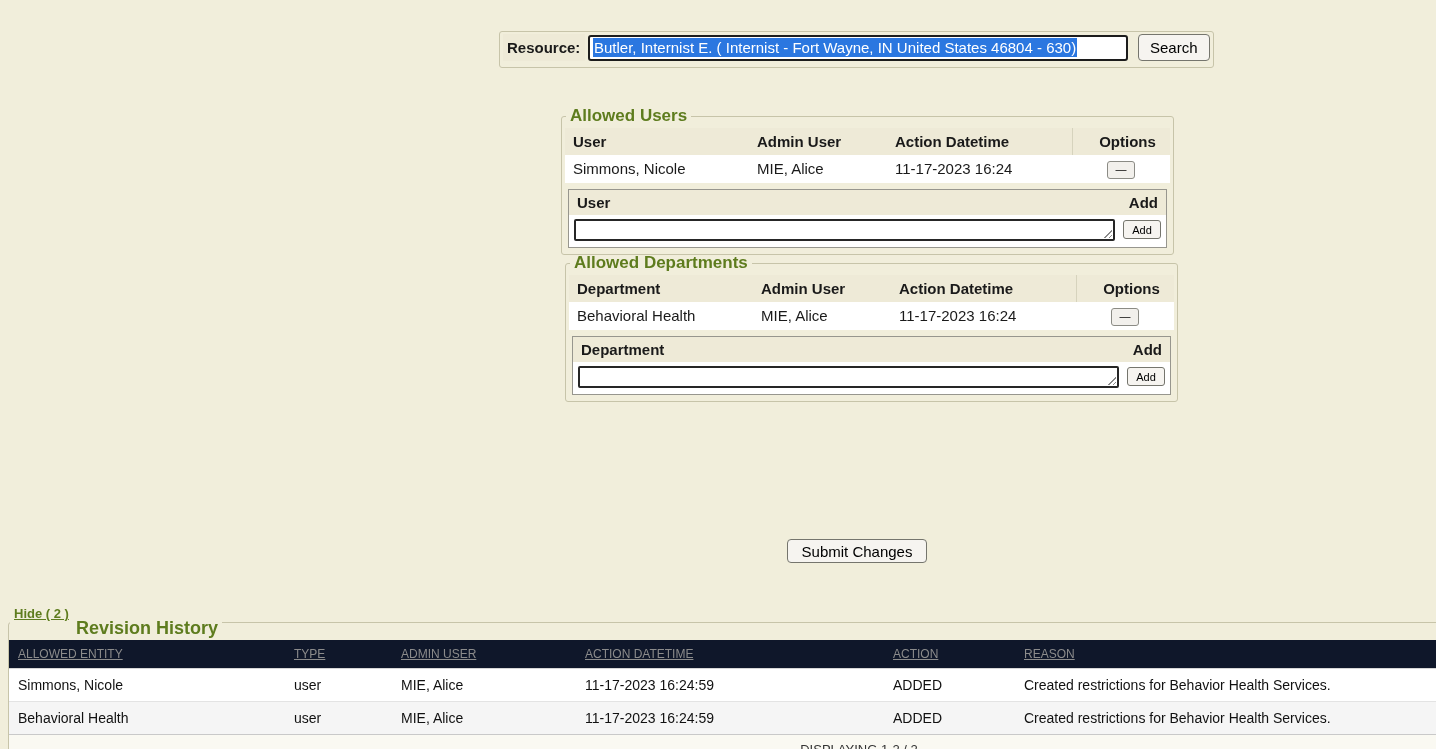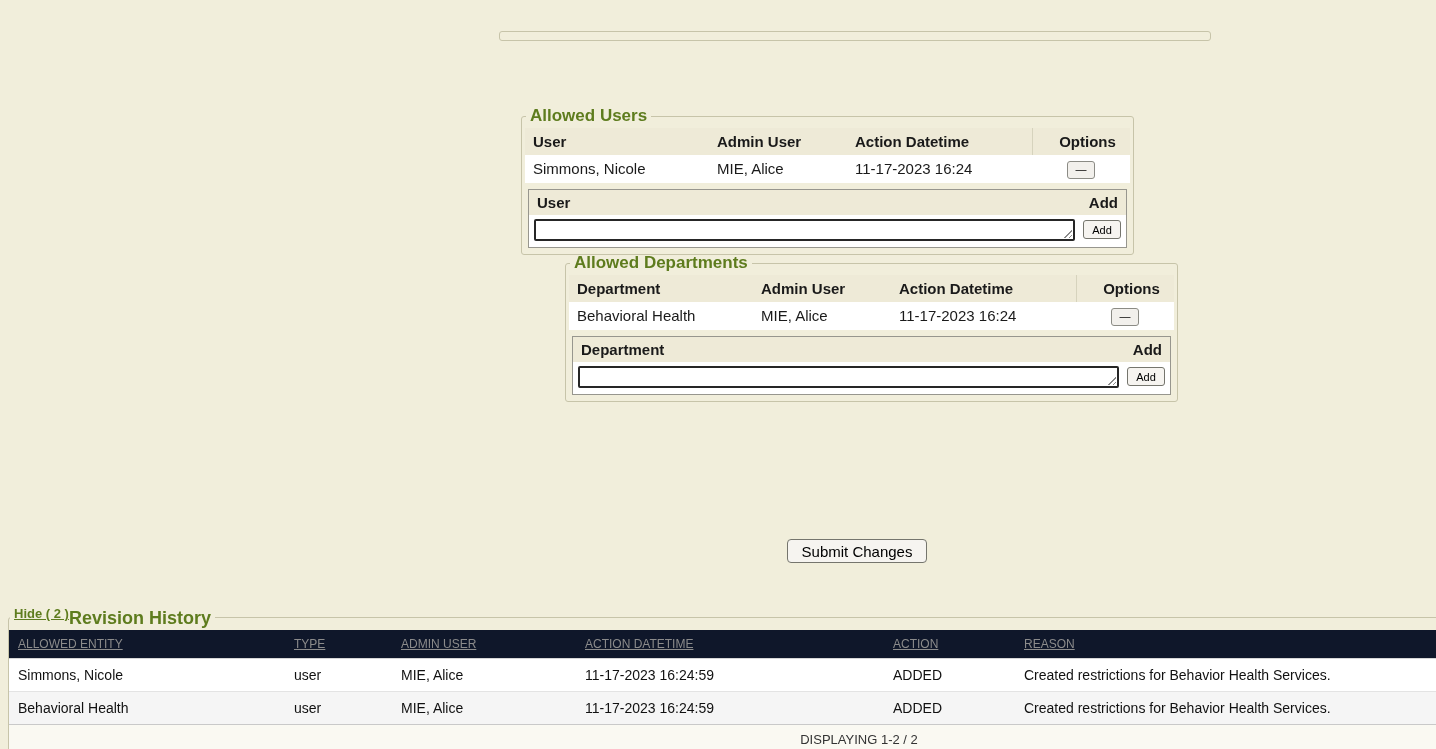--- a/index.html
+++ b/index.html
@@ -32,21 +32,21 @@
   }
   #resource-input{ width:530px; margin-left:3px; }
   .selection{ background:#2b77e0; color:#fff; padding:1px 1px; }
   .btn{
     font-family:"Liberation Sans", sans-serif;
     background:#f6f4f0; border:1px solid #75756d; border-radius:4px;
     color:#000; cursor:default;
   }
   #search-btn{ margin-left:10px; font-size:15px; height:27px; padding:0 11px; }
   
-  #fs-users{ left:521px; top:106px; width:605px; }
+  #fs-users{ left:561px; top:106px; width:605px; }
   #fs-depts{ left:549px; top:253px; width:605px;margin-left:16px; }
   .grid-row{
     display:grid; grid-template-columns:184px 138px 185px 1fr;
     align-items:center; font-size:15px;
   }
   .grid-head{ background:#eeead7; font-weight:bold; }
   .grid-head > div{ padding:5px 0 5px 8px; }
   .grid-head .opt-col{ border-left:1px solid #d6d3bd; text-align:center; padding-left:12px; }
   .grid-data{ background:#fff; }
   .grid-data > div{ padding:4px 0 4px 8px; }
@@ -83,21 +83,21 @@
     font-family:"Liberation Sans", sans-serif; font-size:14px;
   }
   #submit-btn{
     position:absolute; left:787px; top:539px; width:140px; height:24px; font-size:15px;
   }
   
   #fs-rev{ left:8px; top:606px; width:1700px; height:220px; padding:0; }
   #fs-rev legend{ display:flex; align-items:flex-end; font-size:18px; }
   .hide-link{
     font-size:13px; font-weight:bold; color:#5e7c1e;
-    text-decoration:underline; padding-bottom:8px; cursor:pointer;text-align:right;
+    text-decoration:underline; margin-right:7px; padding-bottom:18px; cursor:pointer;text-align:right;
   }
   #rev-table{ width:1700px; border-collapse:collapse; table-layout:fixed; margin-top:1px; }
   #rev-table th{
     background:#0f172a; color:#8b8b8b; font-weight:normal; font-size:12px;
     text-align:left; text-decoration:underline; padding:7px 0 7px 9px;
     border-bottom:1px solid #d6d6d6; cursor:pointer; white-space:nowrap;
   }
   #rev-table td{
     font-size:14px; color:#111; padding:8px 0 8px 9px;
     border-bottom:1px solid #e3e3e3; white-space:nowrap; overflow:hidden;
@@ -108,20 +108,27 @@
     background:#faf9f2; text-align:center; font-size:13px; color:#333;
     border-bottom:none; padding:7px 0;
   }
 </style>
 </head>
 <body>
 
 <div id="viewport">
 
   <fieldset id="fs-search">
+    <div class="search-row">
+      <div class="resource-label">Resource:</div>
+      <div class="text-input" id="resource-input">
+        <span class="selection">Butler, Internist E. ( Internist -  Fort Wayne, IN United States 46804 - 630)</span>
+      </div>
+      <button class="btn" id="search-btn">Search</button>
+    </div>
   </fieldset>
 
   <fieldset id="fs-users">
     <legend>Allowed Users</legend>
     <div class="grid-row grid-head">
       <div>User</div>
       <div>Admin User</div>
       <div>Action Datetime</div>
       <div class="opt-col">Options</div>
     </div>

